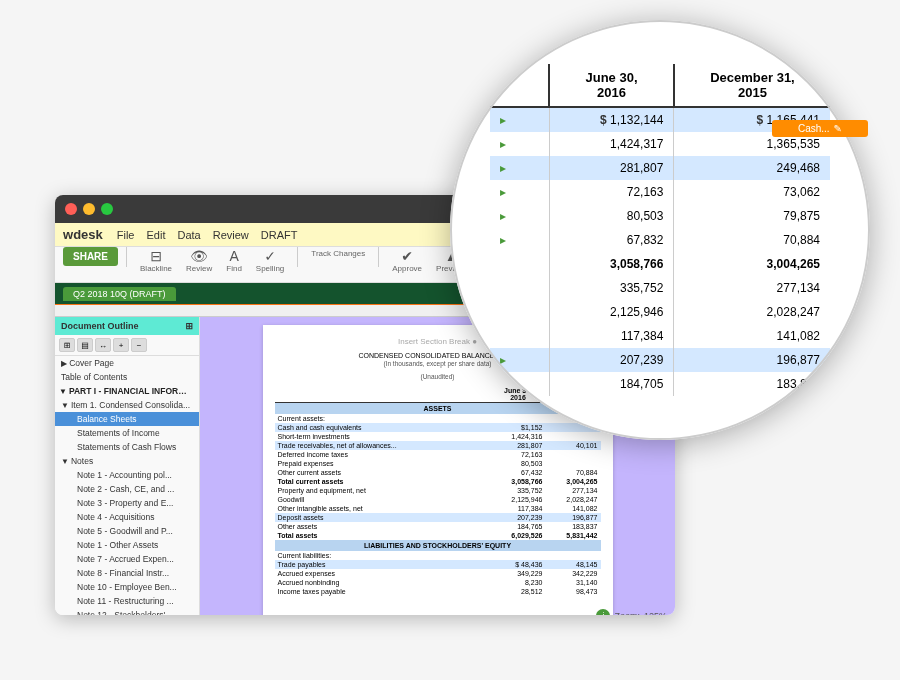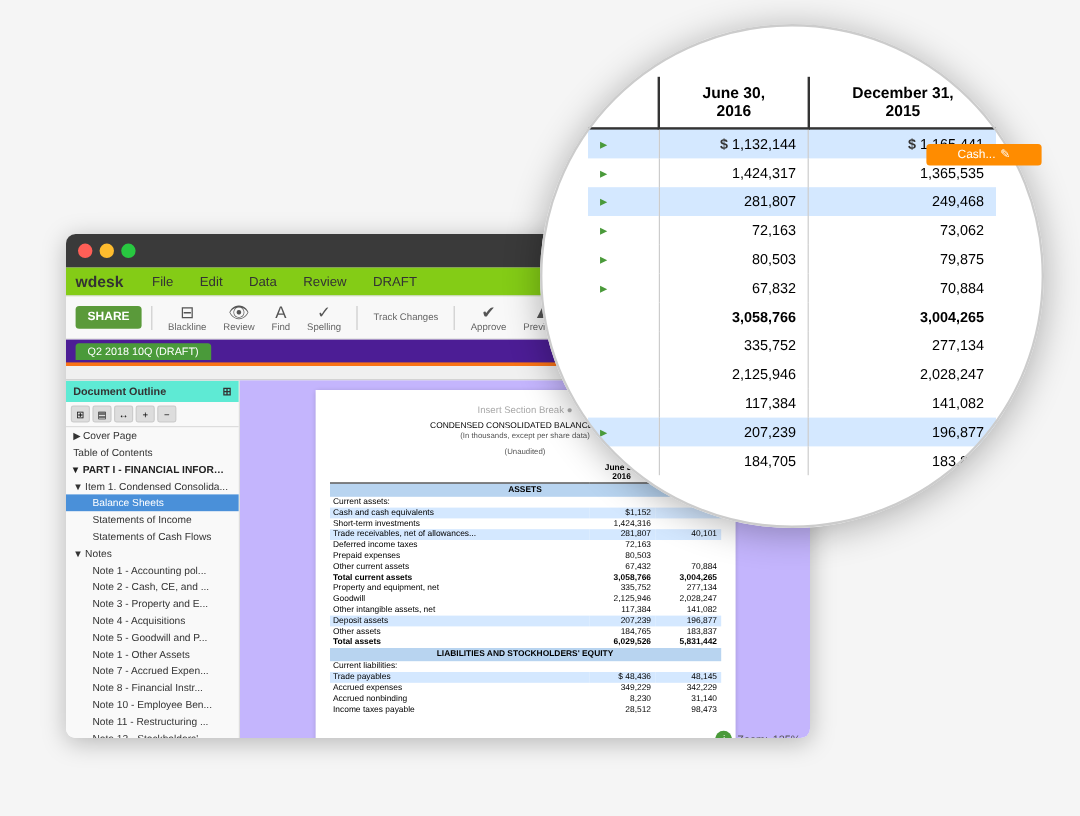--- a/index.html
+++ b/index.html
@@ -46,26 +46,26 @@
       width: 12px;
       height: 12px;
       border-radius: 50%;
     }
     .tl-red { background: #ff5f57; }
     .tl-yellow { background: #febc2e; }
     .tl-green { background: #28c840; }
 
     
     .menu-bar {
-      background: #84cc16;
+      background: #fef9c3;
       height: 24px;
       display: flex;
       align-items: center;
       padding: 0 8px;
-      gap: 10px;
+      gap: 0;
       border-bottom: 1px solid #ddd;
     }
     .menu-logo {
       font-weight: bold;
       font-size: 13px;
       color: #5a9a3a;
       margin-right: 8px;
     }
     .menu-logo span { color: #333; }
     .menu-item {
@@ -73,21 +73,21 @@
       color: #333;
       padding: 2px 6px;
       cursor: pointer;
     }
 
     
     .toolbar {
       background: #f8f8f8;
       height: 36px;
       display: flex;
-      align-items: center;
+      align-items: flex-start;
       padding: 0 8px;
       gap: 4px;
       border-bottom: 1px solid #ddd;
     }
     .share-btn {
       background: #5a9a3a;
       color: white;
       font-size: 10px;
       font-weight: bold;
       padding: 4px 10px;
@@ -113,26 +113,26 @@
     }
     .toolbar-icon {
       font-size: 14px;
       line-height: 1;
     }
     .toolbar-label {
       font-size: 8px;
       color: #666;
     }
     .tab-bar {
-      background: #4c1d95;
+      background: #14532d;
       height: 22px;
       display: flex;
       align-items: center;
       padding: 0 8px;
-      border-bottom: 3px solid #f97316;
+      border-bottom: 1px solid #f97316;
     }
     .doc-tab {
       background: #4a9a3a;
       color: white;
       font-size: 9px;
       padding: 2px 10px;
       border-radius: 3px 3px 0 0;
     }
 
     

